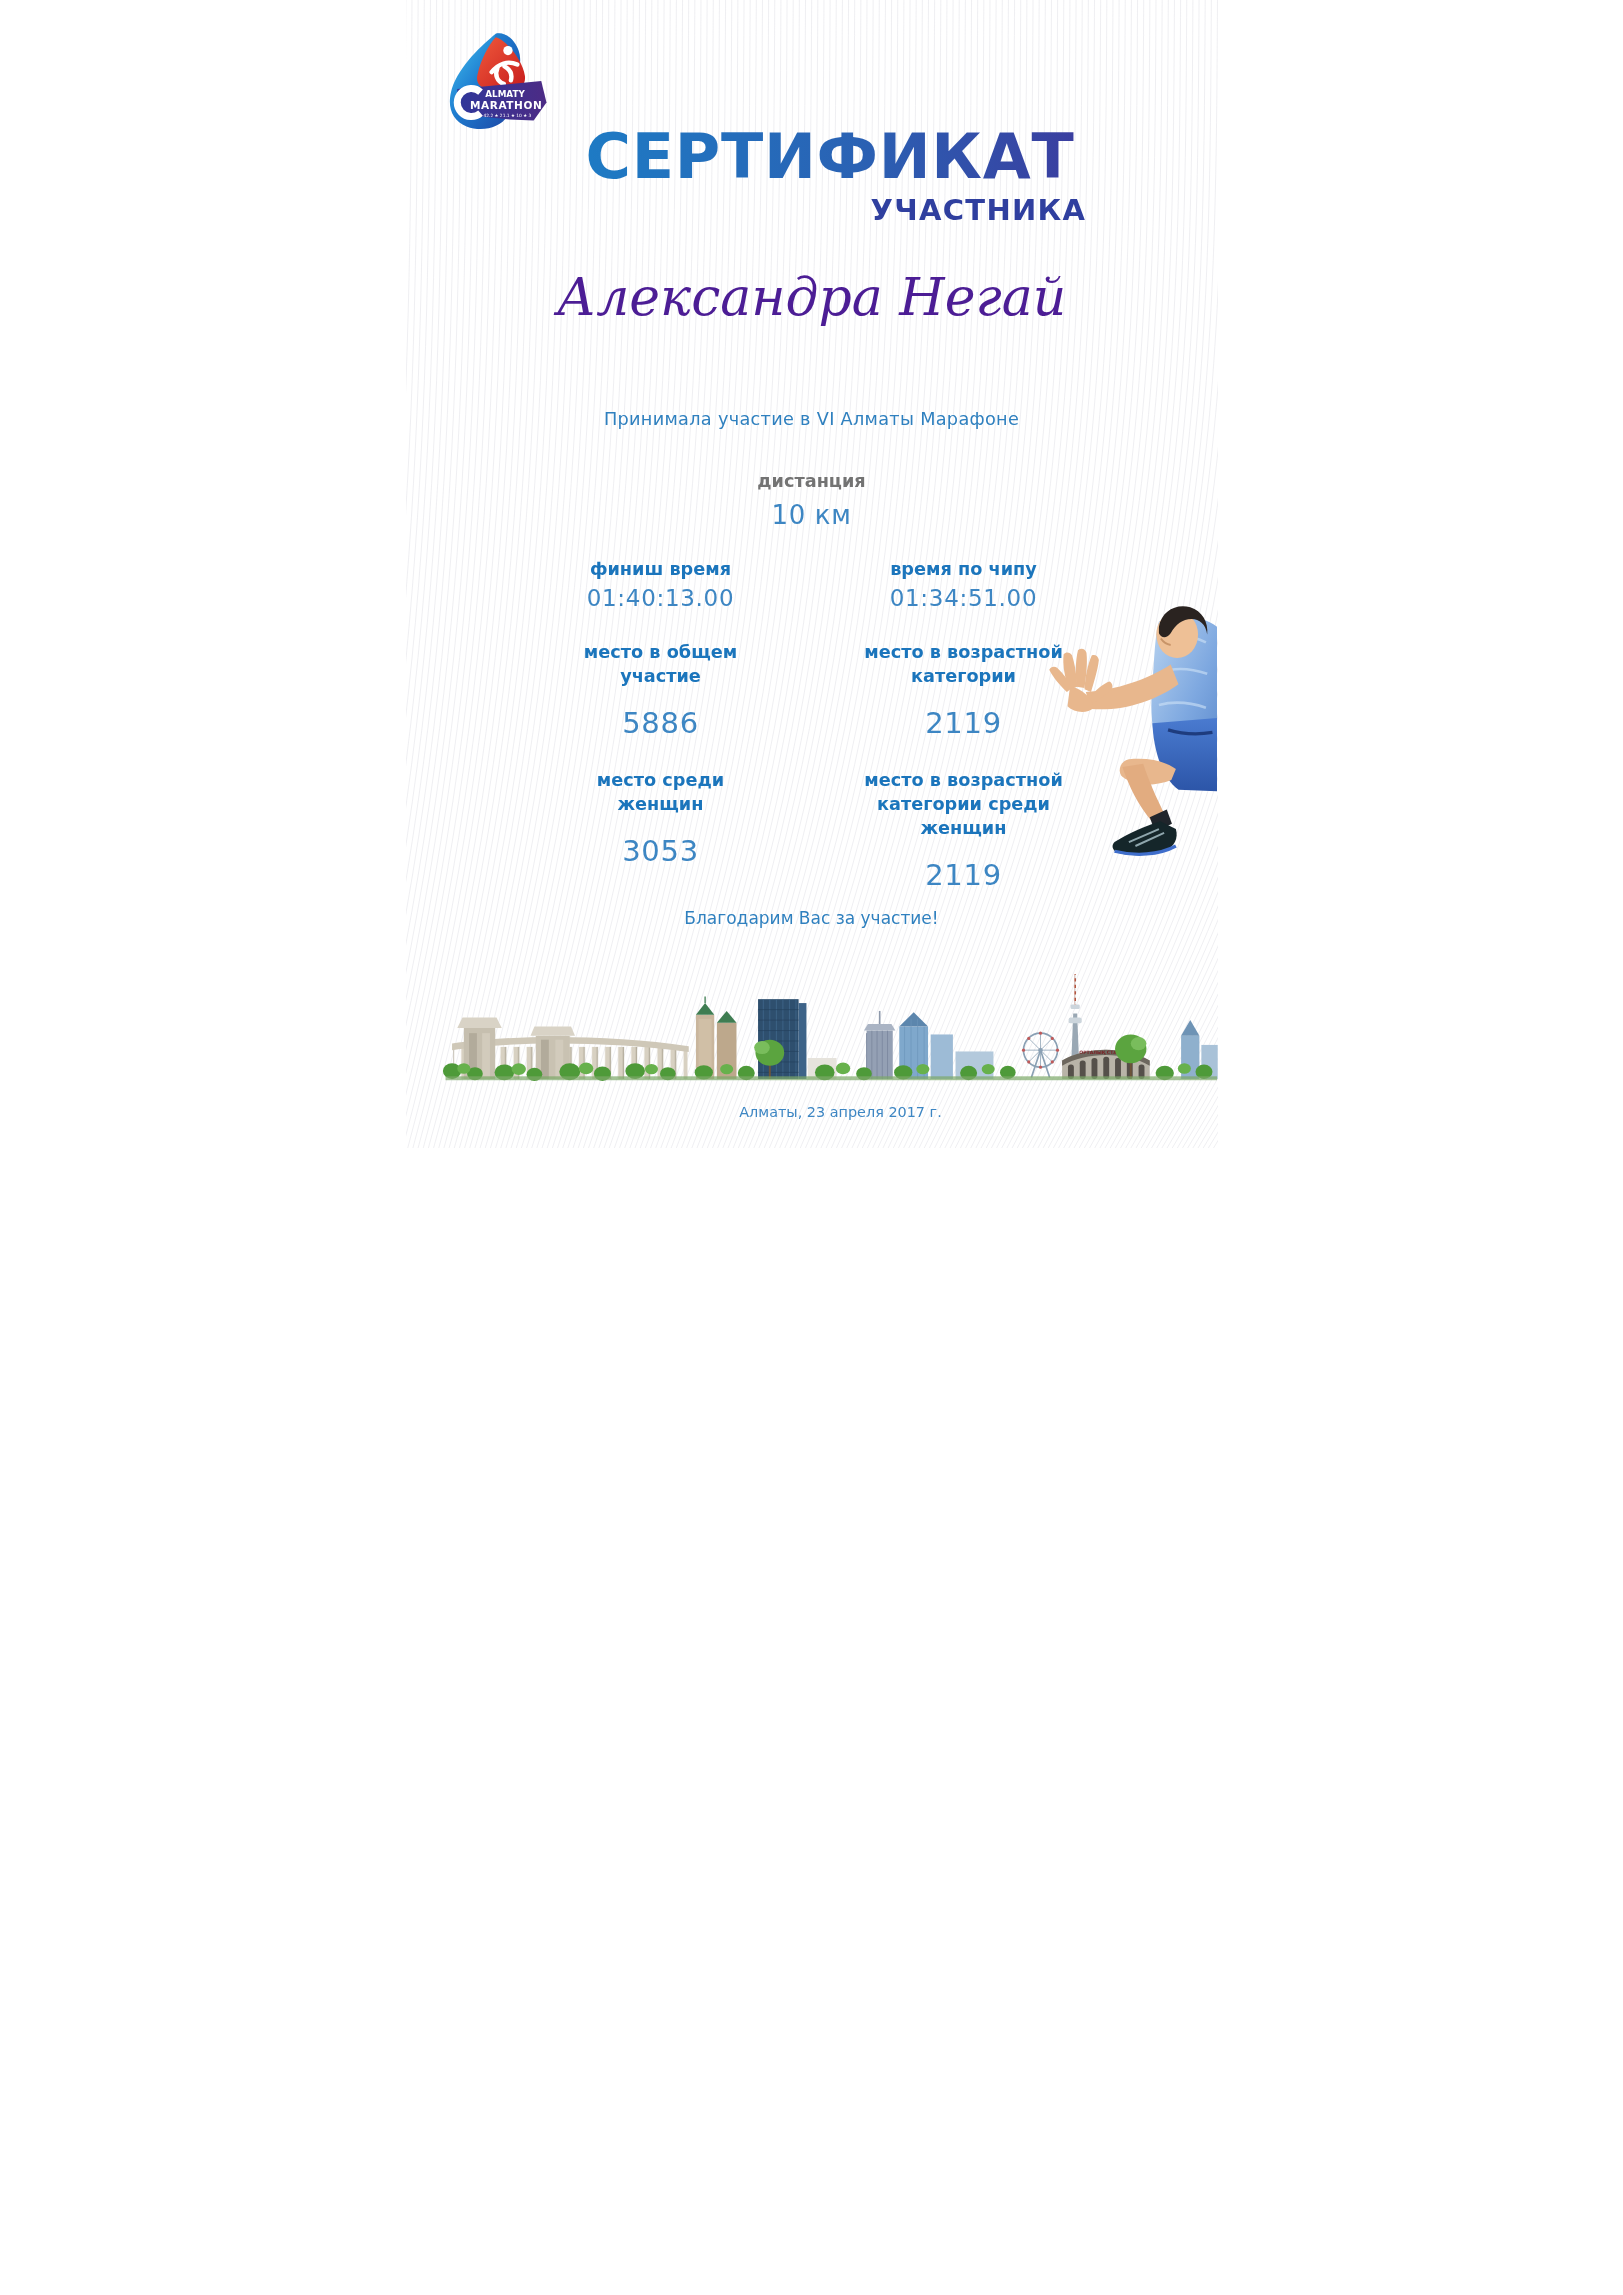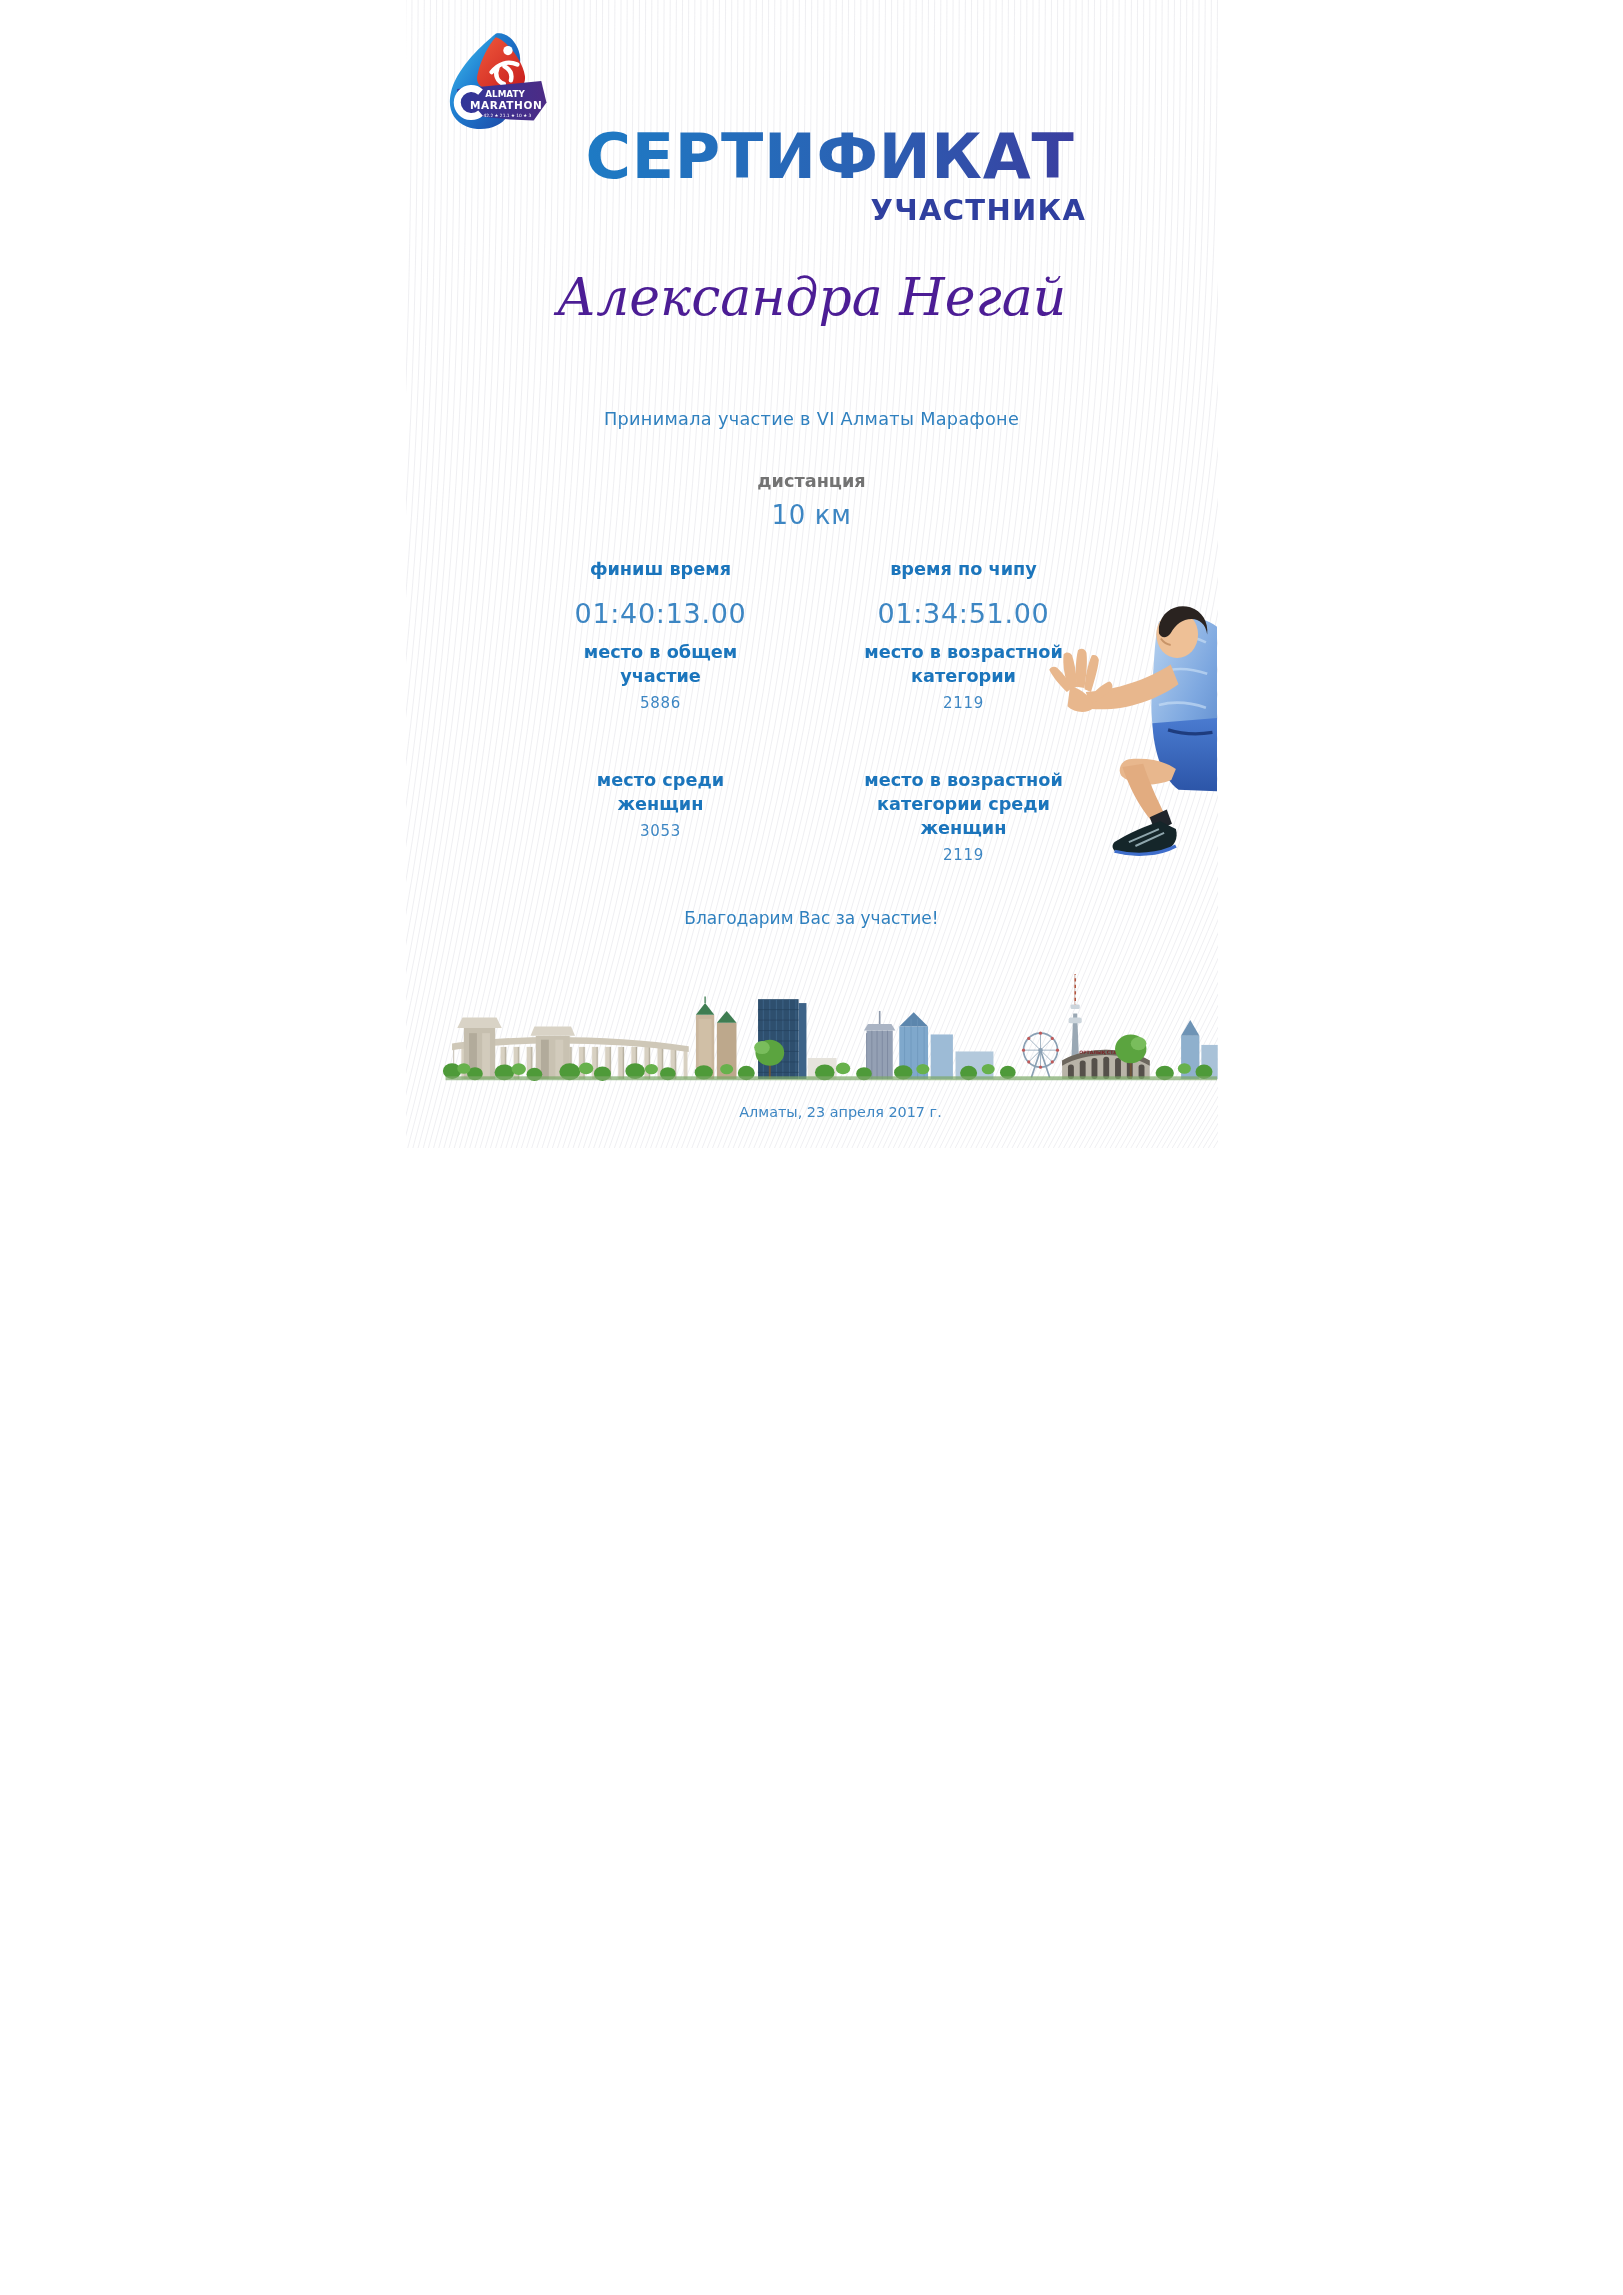--- a/index.html
+++ b/index.html
@@ -32,30 +32,30 @@
               font-size:17.7px;font-weight:700;color:#737373;}
   #dist-value{left:0;top:500px;width:100%;text-align:center;
               font-size:26px;color:#3d86c3;letter-spacing:0.7px;}
 
   
   .row{position:absolute;left:0;width:100%;z-index:2;}
   .cell{position:absolute;transform:translateX(-50%);text-align:center;}
   .c-left{left:255px;}
   .c-right{left:558px;}
   .stat-label{font-size:17.7px;font-weight:700;color:#1b75bc;line-height:1.35;}
-  .stat-value{font-size:27px;color:#3d86c3;letter-spacing:0.7px;margin-top:16px;}
+  .stat-value{font-size:23px;color:#3d86c3;letter-spacing:0.7px;margin-top:3px;}
   #row-times{top:558px;}
   #row-places1{top:641px;}
   #row-places2{top:769px;}
   #row-times .cell{width:281px;}
   #row-places1 .c-left{width:163px;}
   #row-places1 .c-right{width:216px;}
   #row-places2 .c-left{width:150px;}
   #row-places2 .c-right{width:255px;}
-  #row-places1 .stat-value,#row-places2 .stat-value{margin-top:5px;font-size:15px;}
+  #row-places1 .stat-value,#row-places2 .stat-value{margin-top:17px;font-size:29px;}
 
   #thanks{left:0;top:908px;width:100%;text-align:center;
           font-size:17px;color:#2f80bf;}
 
   
   #skyline{left:0;top:973px;width:812px;height:170px;z-index:1;}
   #date-place{left:0;top:1104px;width:100%;text-align:center;font-size:14.4px;
               color:#3d86c3;transform:translateX(29px);z-index:3;}
 
   #runner{left:625px;top:561px;width:186px;height:322px;z-index:2;}

